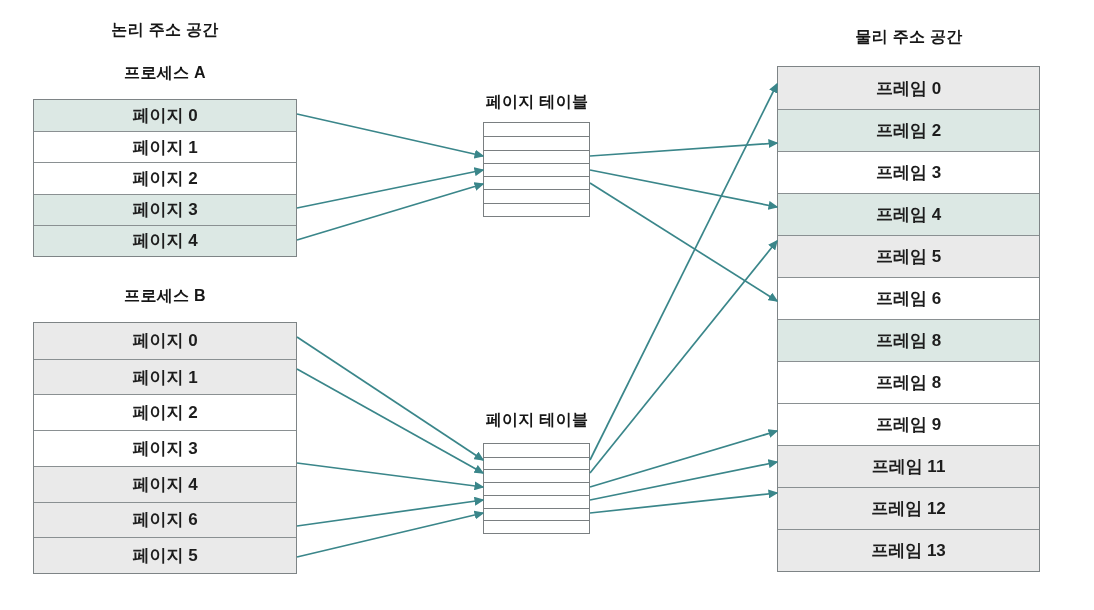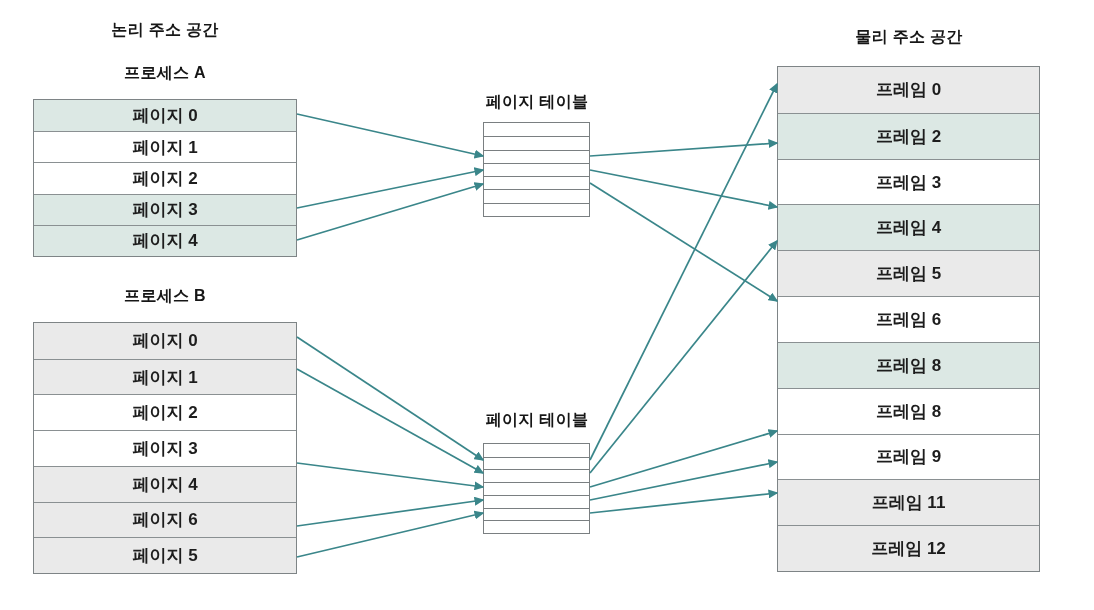--- a/index.html
+++ b/index.html
@@ -91,20 +91,21 @@
       <div class="cell fill-teal">프레임 2</div>
       <div class="cell fill-white">프레임 3</div>
       <div class="cell fill-teal">프레임 4</div>
       <div class="cell fill-gray">프레임 5</div>
       <div class="cell fill-white">프레임 6</div>
       <div class="cell fill-teal">프레임 8</div>
       <div class="cell fill-white">프레임 8</div>
       <div class="cell fill-white">프레임 9</div>
       <div class="cell fill-gray">프레임 11</div>
       <div class="cell fill-gray">프레임 12</div>
+      <div class="cell fill-gray">프레임 13</div>
     </div>
 
   <svg id="arrows" width="1094" height="610">
     <defs>
       <marker id="ah" markerWidth="10" markerHeight="9" refX="8.5" refY="4.5" orient="auto" markerUnits="userSpaceOnUse">
         <path d="M0,0 L10,4.5 L0,9 z" fill="#3a868a"></path>
       </marker>
     </defs>
   <line x1="297" y1="114" x2="483" y2="156" stroke="#3a868a" stroke-width="1.7" marker-end="url(#ah)"></line>
       <line x1="297" y1="208" x2="483" y2="170" stroke="#3a868a" stroke-width="1.7" marker-end="url(#ah)"></line>

